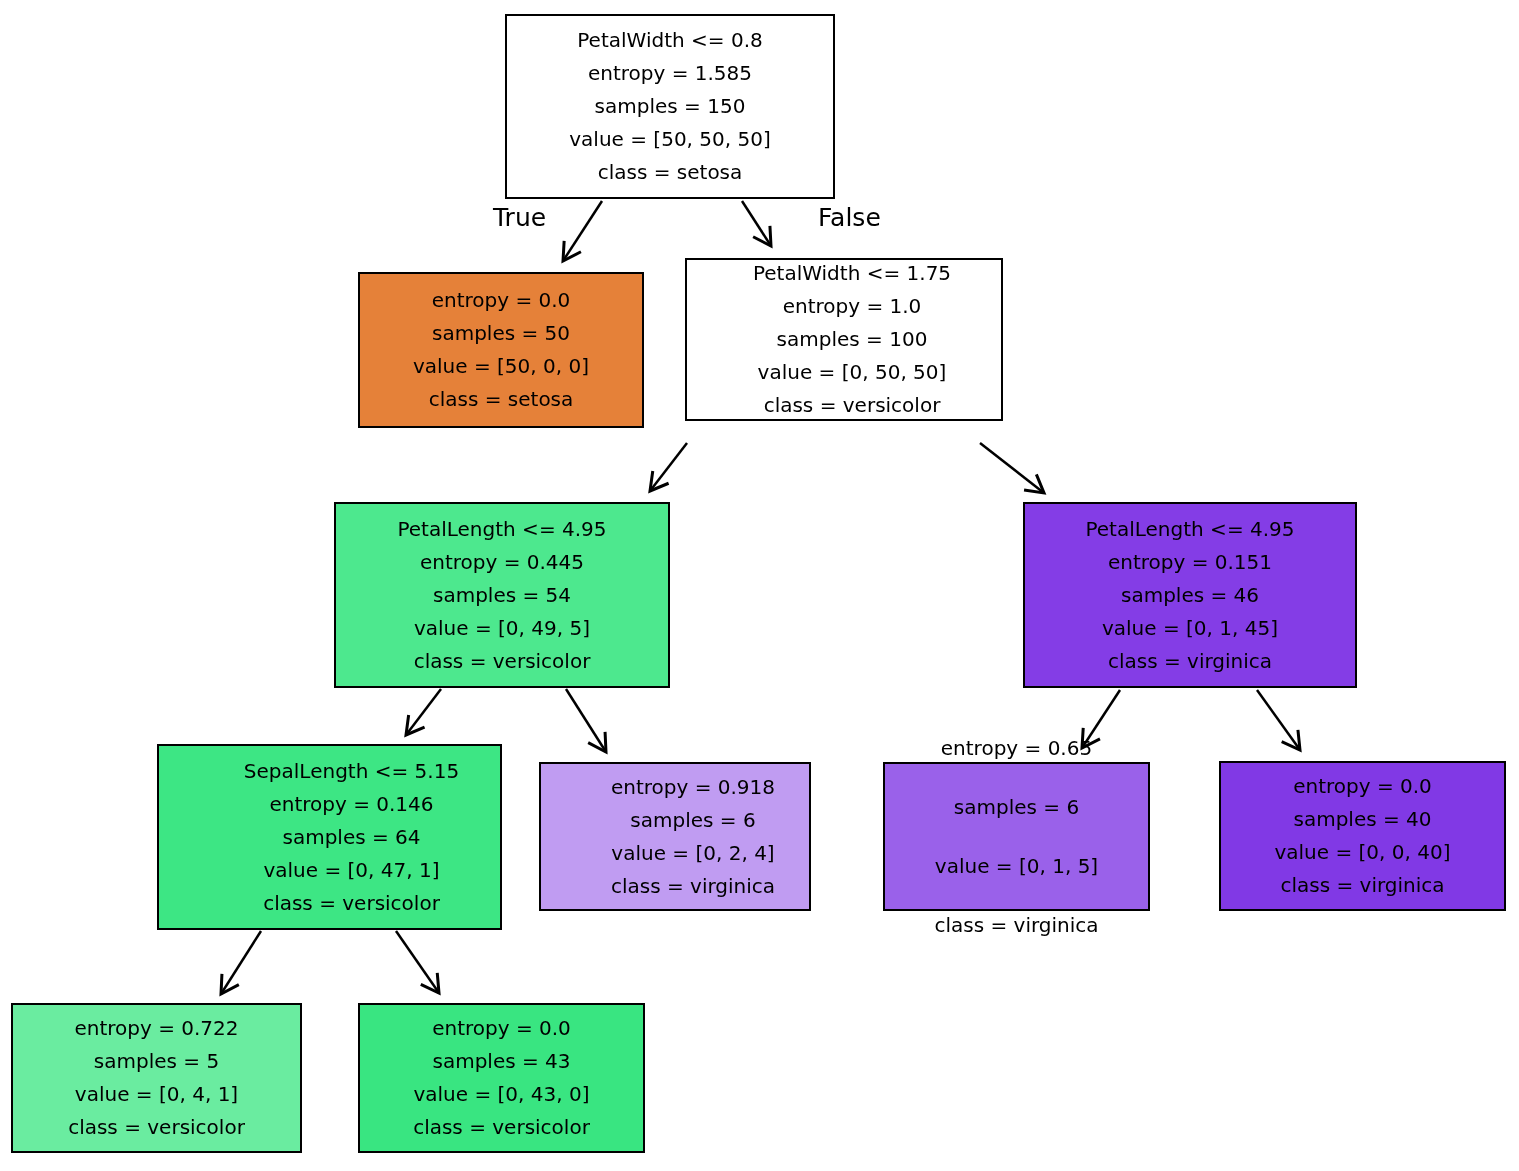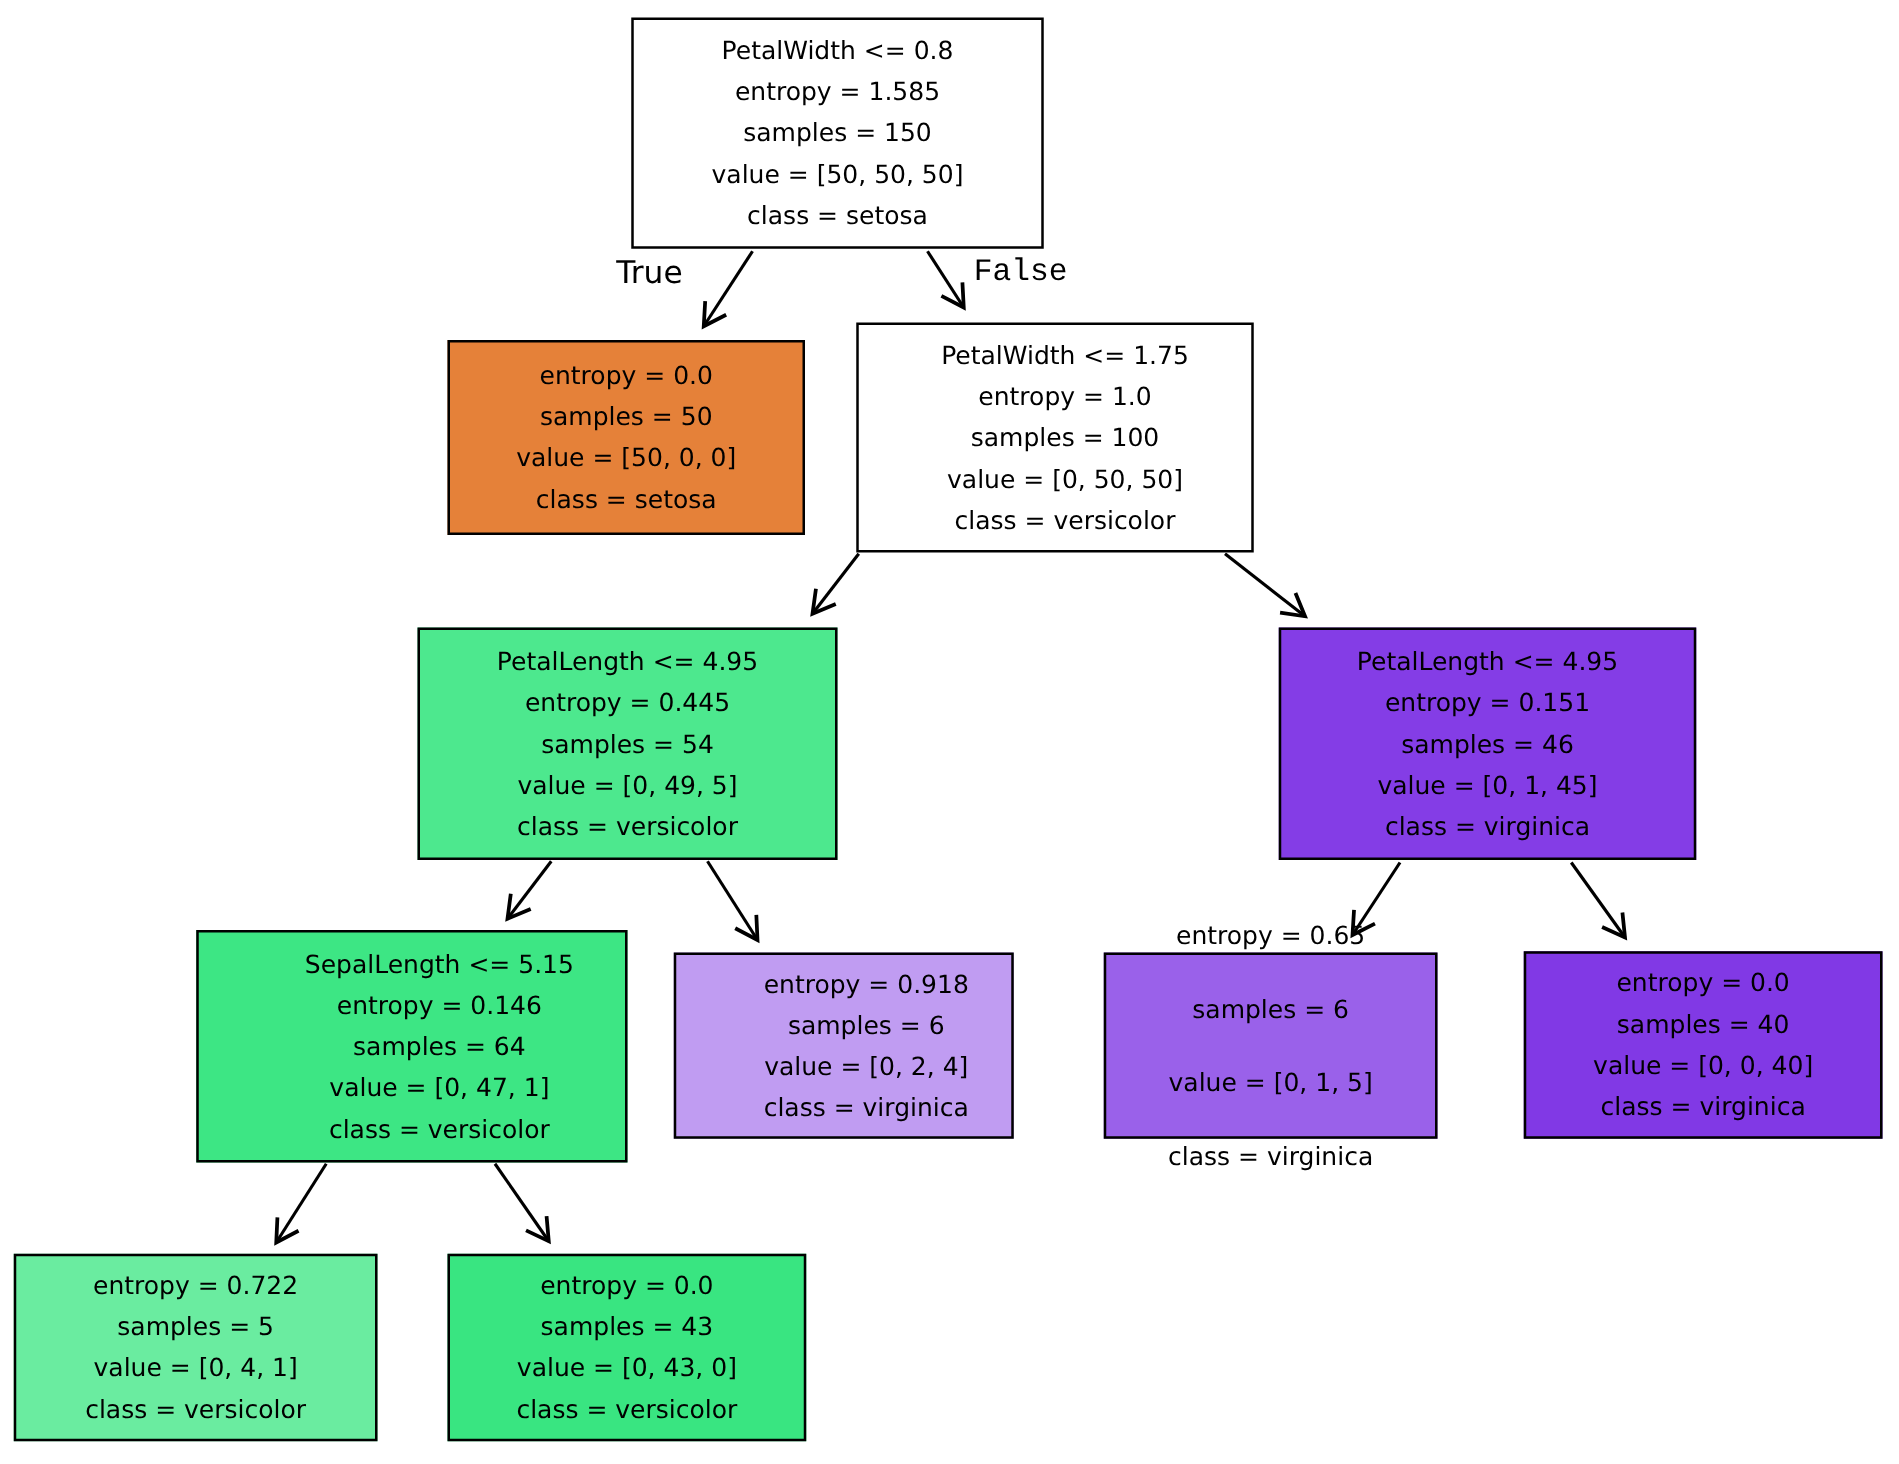--- a/index.html
+++ b/index.html
@@ -63,38 +63,38 @@
     <line x1="980" y1="443" x2="1044" y2="493" stroke="#000000" stroke-width="2.5" marker-end="url(#arrowhead)"></line>
     <line x1="441" y1="689" x2="406" y2="735" stroke="#000000" stroke-width="2.5" marker-end="url(#arrowhead)"></line>
     <line x1="566" y1="689" x2="606" y2="752" stroke="#000000" stroke-width="2.5" marker-end="url(#arrowhead)"></line>
     <line x1="1120" y1="690" x2="1082" y2="748" stroke="#000000" stroke-width="2.5" marker-end="url(#arrowhead)"></line>
     <line x1="1257" y1="690" x2="1300" y2="750" stroke="#000000" stroke-width="2.5" marker-end="url(#arrowhead)"></line>
     <line x1="261" y1="931" x2="221" y2="994" stroke="#000000" stroke-width="2.5" marker-end="url(#arrowhead)"></line>
     <line x1="396" y1="931" x2="439" y2="993" stroke="#000000" stroke-width="2.5" marker-end="url(#arrowhead)"></line>
   </svg>
 
   <div class="branch-label" style="left:493px; top:203px;">True</div>
-  <div class="branch-label" style="left:779px; top:203px;font-family:Liberation Mono, monospace;">False</div>
+  <div class="branch-label" style="left:818px; top:203px;">False</div>
 
   <div class="node" style="left: 505px; top: 14px; width: 330px; height: 185px; background-color: rgb(255, 255, 255);">
     <div class="line">PetalWidth &lt;= 0.8</div>
     <div class="line">entropy = 1.585</div>
     <div class="line">samples = 150</div>
     <div class="line">value = [50, 50, 50]</div>
     <div class="line">class = setosa</div>
   </div>
 
   <div class="node" style="left: 358px; top: 272px; width: 286px; height: 156px; background-color: rgb(229, 129, 57);">
     <div class="line">entropy = 0.0</div>
     <div class="line">samples = 50</div>
     <div class="line">value = [50, 0, 0]</div>
     <div class="line">class = setosa</div>
   </div>
 
-  <div class="node" style="left: 685px; top: 258px; width: 318px; height: 184px; background-color: rgb(255, 255, 255); padding-left: 16px;">
+  <div class="node" style="left: 685px; top: 258px; width: 318px; height: 163px; background-color: rgb(255, 255, 255); padding-left: 16px;">
     <div class="line">PetalWidth &lt;= 1.75</div>
     <div class="line">entropy = 1.0</div>
     <div class="line">samples = 100</div>
     <div class="line">value = [0, 50, 50]</div>
     <div class="line">class = versicolor</div>
   </div>
 
   <div class="node" style="left: 334px; top: 502px; width: 336px; height: 186px; background-color: rgb(77, 232, 142);">
     <div class="line">PetalLength &lt;= 4.95</div>
     <div class="line">entropy = 0.445</div>

